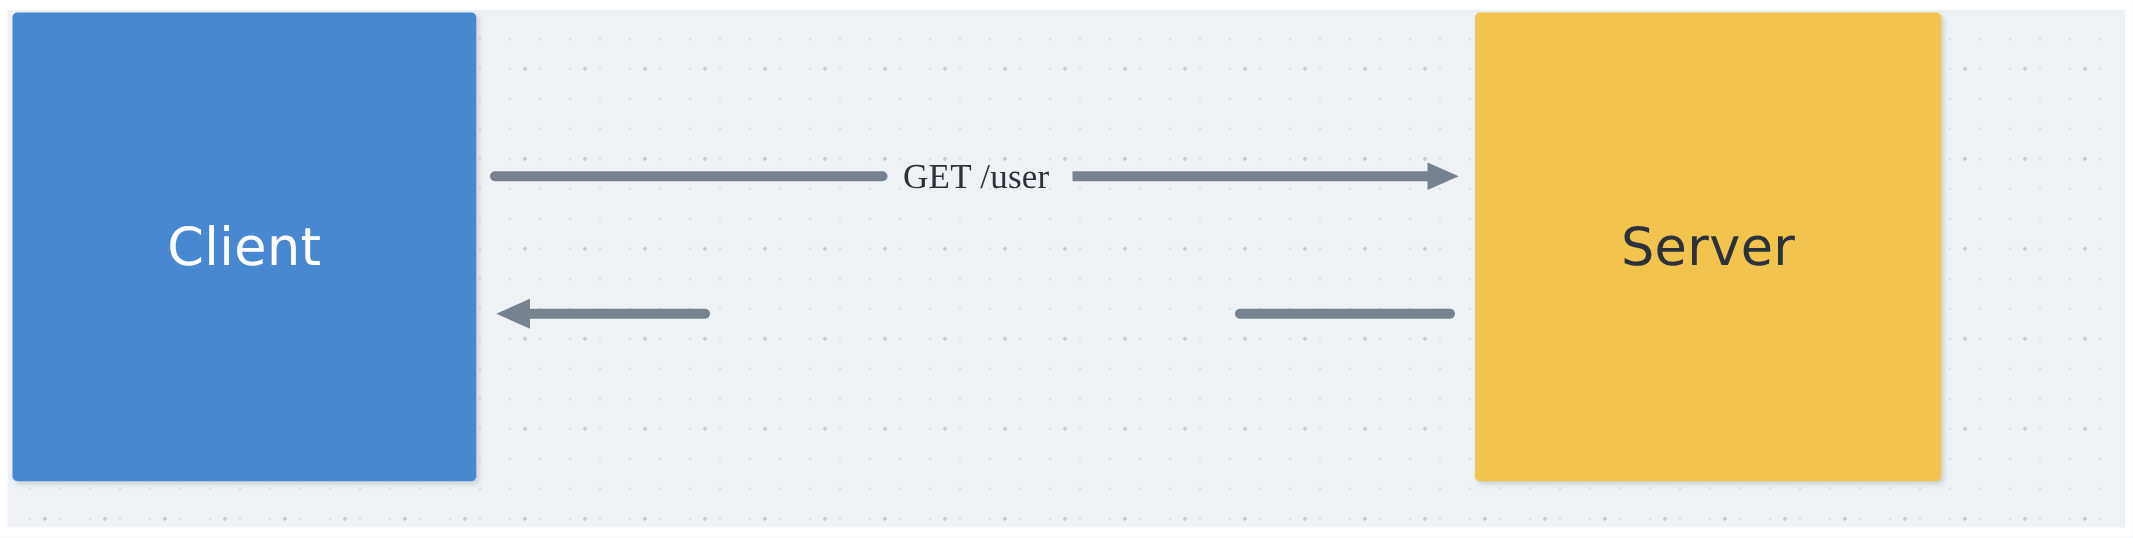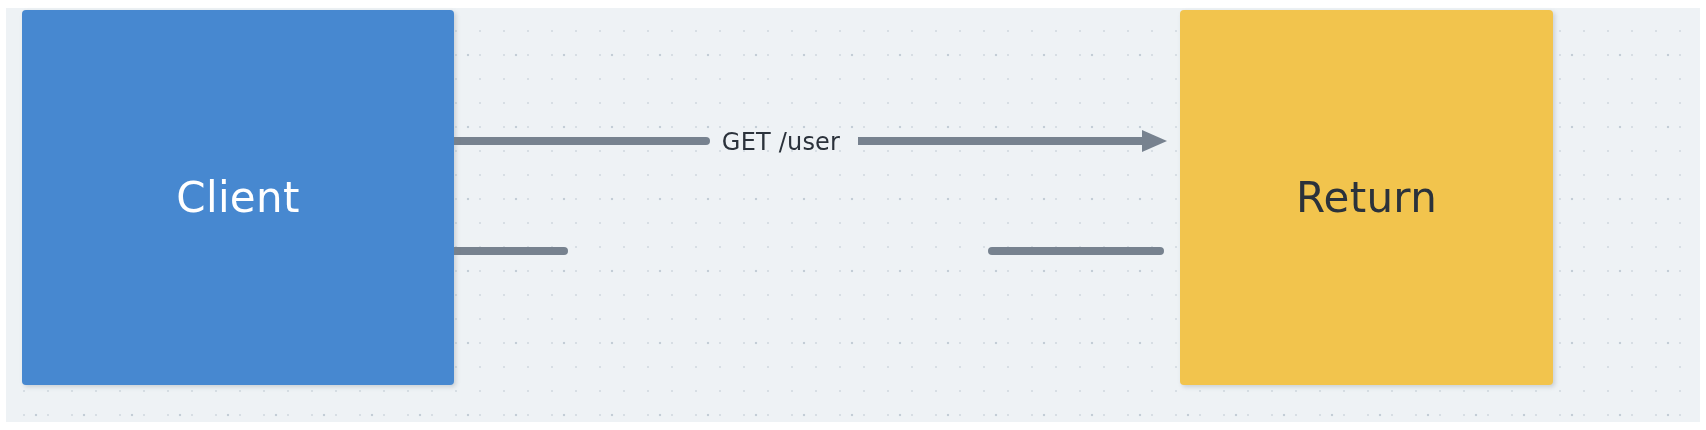--- a/index.html
+++ b/index.html
@@ -42,23 +42,23 @@
     box-sizing: border-box;
   }
   .node-label {
     font-size: 42px;
     font-weight: 400;
     letter-spacing: 0.3px;
     line-height: 1;
     white-space: nowrap;
   }
   #node-client {
-    left: 22px;
+    left: 10px;
     top: 10px;
-    width: 432px;
+    width: 371px;
     height: 375px;
     background: #4788d0;
     box-shadow: 2px 2px 4px rgba(120,130,140,0.30);
   }
   #node-client .node-label { color: #ffffff; }
 
   #node-server {
     left: 1180px;
     top: 10px;
     width: 373px;
@@ -72,27 +72,28 @@
     position: absolute;
     left: 0;
     top: 0;
     width: 1706px;
     height: 430px;
     overflow: visible;
   }
   .edge-label {
     position: absolute;
     transform: translate(-50%, -50%);
-    font-size: 24px;
+    font-size: 28px;
     color: #2b323b;
     white-space: nowrap;
     line-height: 1;
     letter-spacing: 0.2px;
     padding: 0 6px;
     background: rgba(238,242,245,0.0);
+    font-family: Liberation Serif, serif;
   }
   #edge-label-request  { left: 781px; top: 142px; }
   #edge-label-response { left: 776px; top: 252px; }
 </style>
 </head>
 <body>
 
 <div id="canvas">
 
   <div class="sheet-edge top"></div>
@@ -116,16 +117,16 @@
   </svg>
 
   <div class="edge-label" id="edge-label-request">GET /user</div>
 
 
   <div class="node" id="node-client">
     <span class="node-label">Client</span>
   </div>
 
   <div class="node" id="node-server">
-    <span class="node-label">Return</span>
+    <span class="node-label">Server</span>
   </div>
 
 </div>
 
 </body></html>

